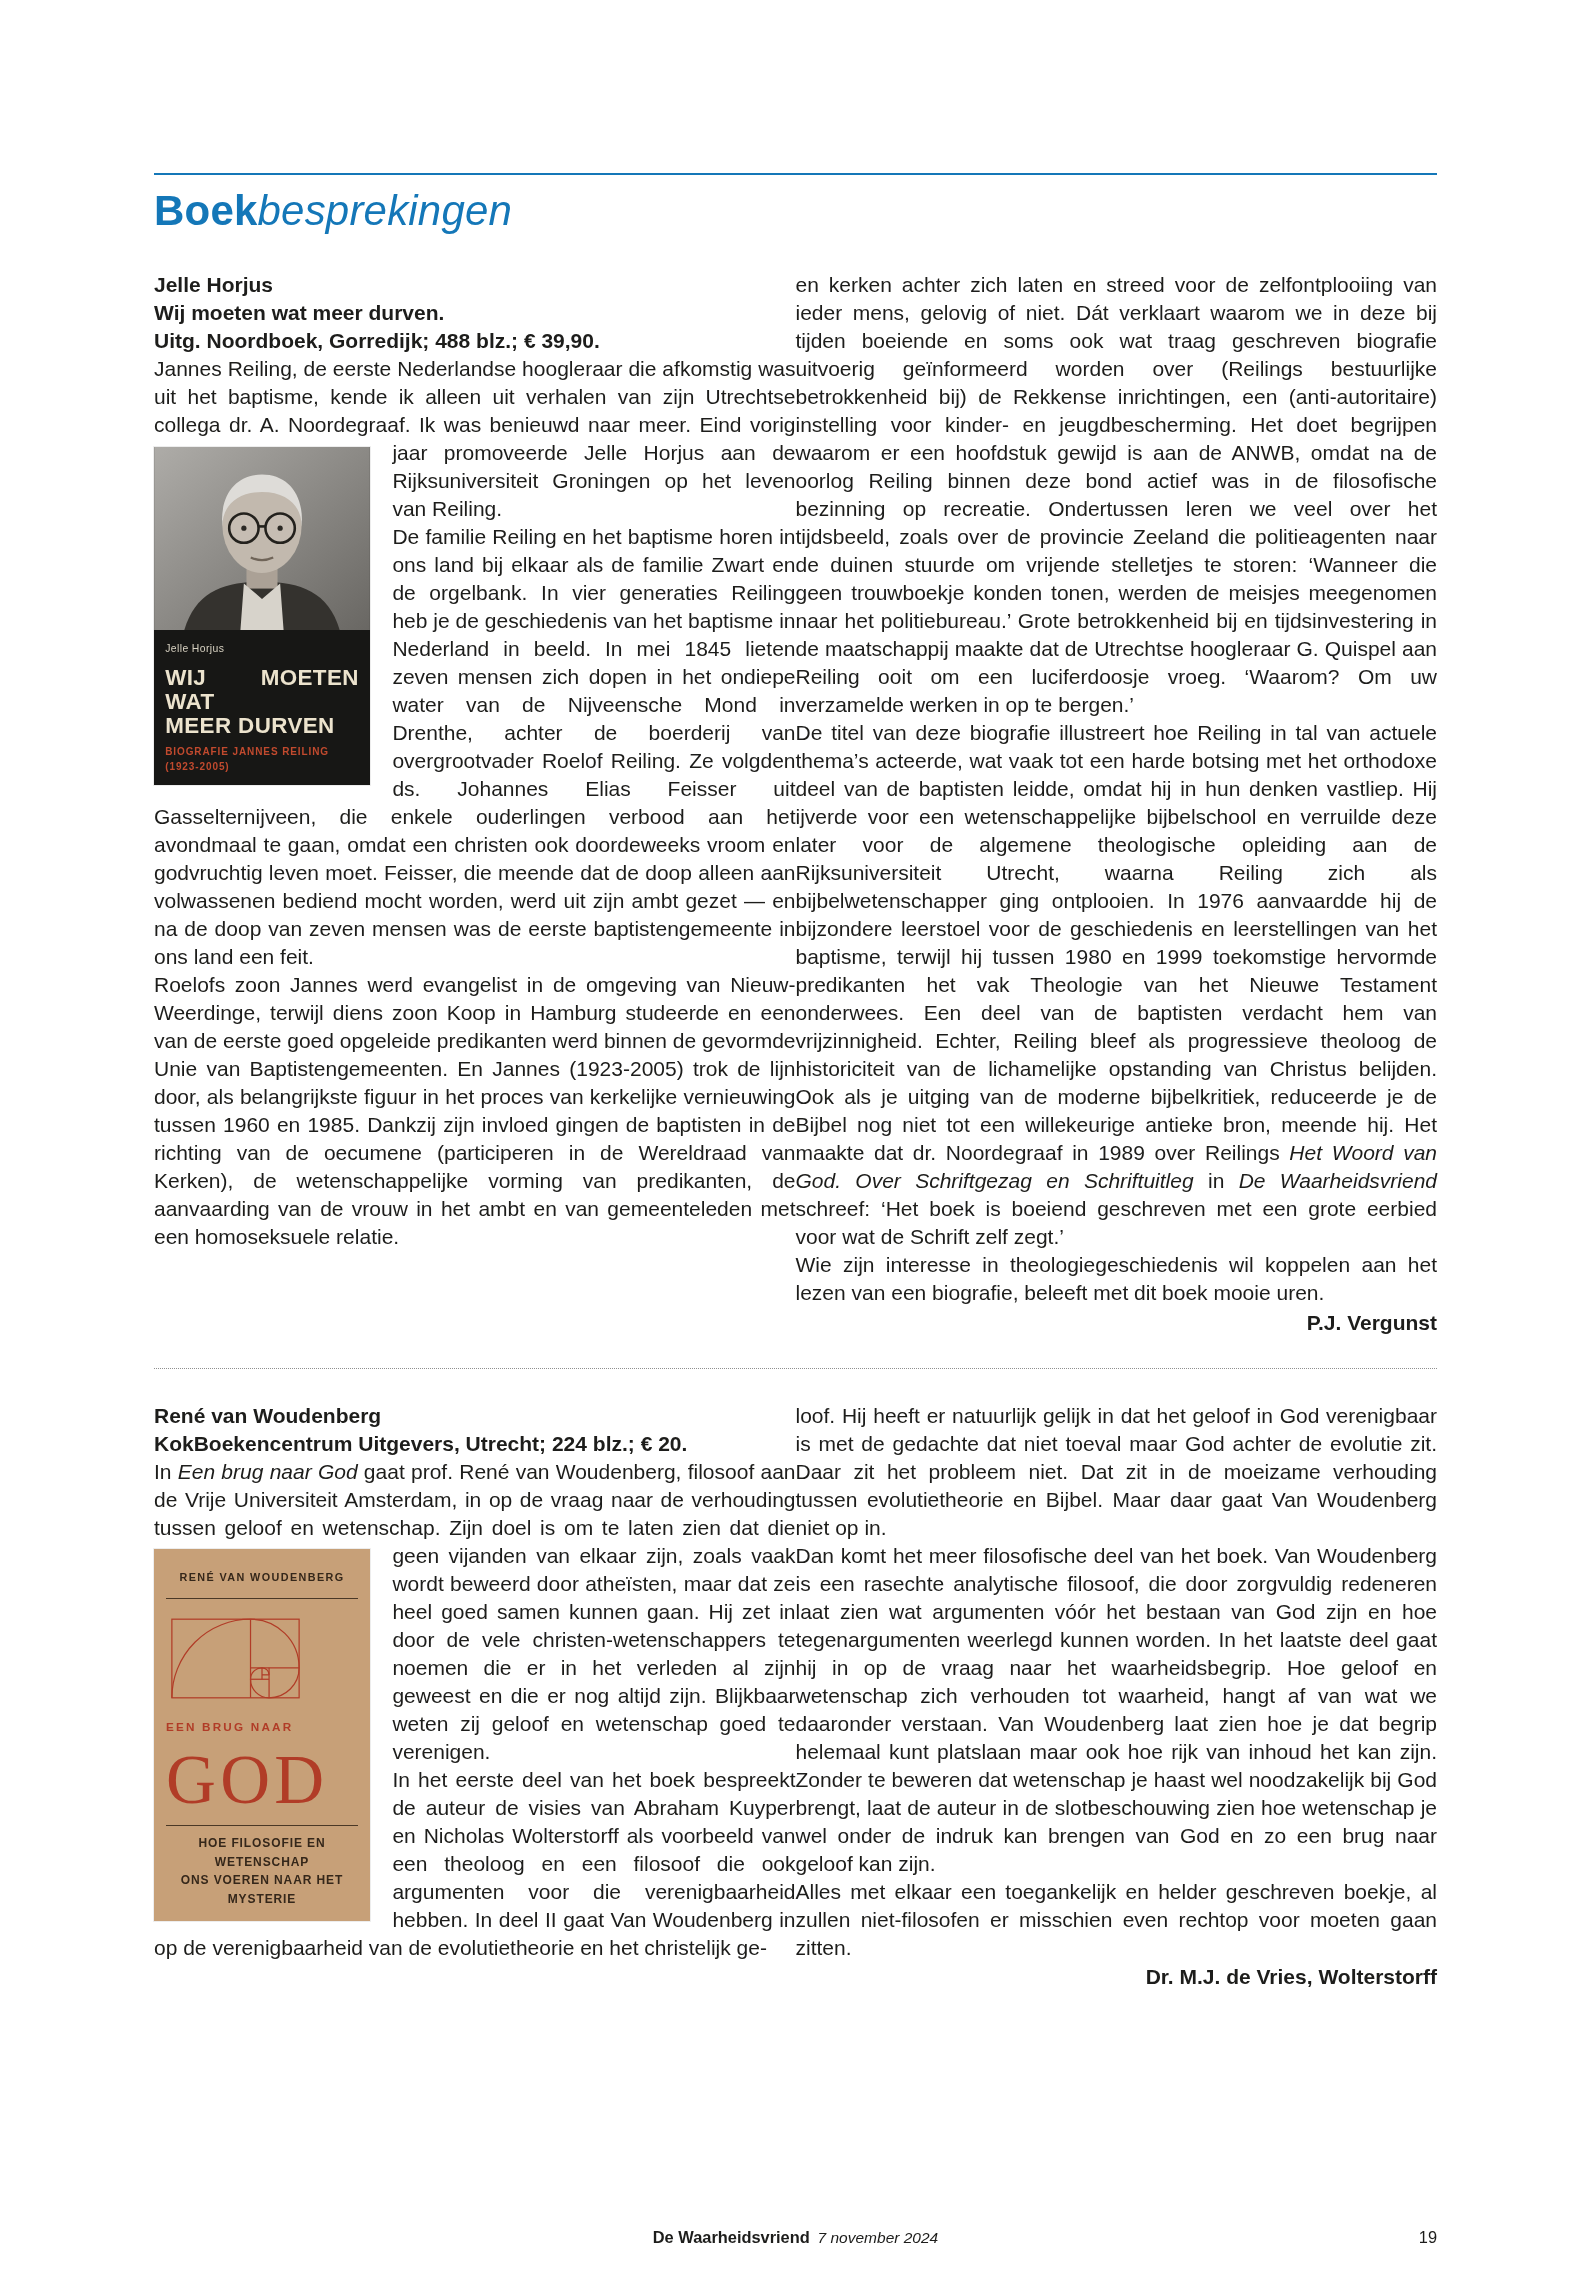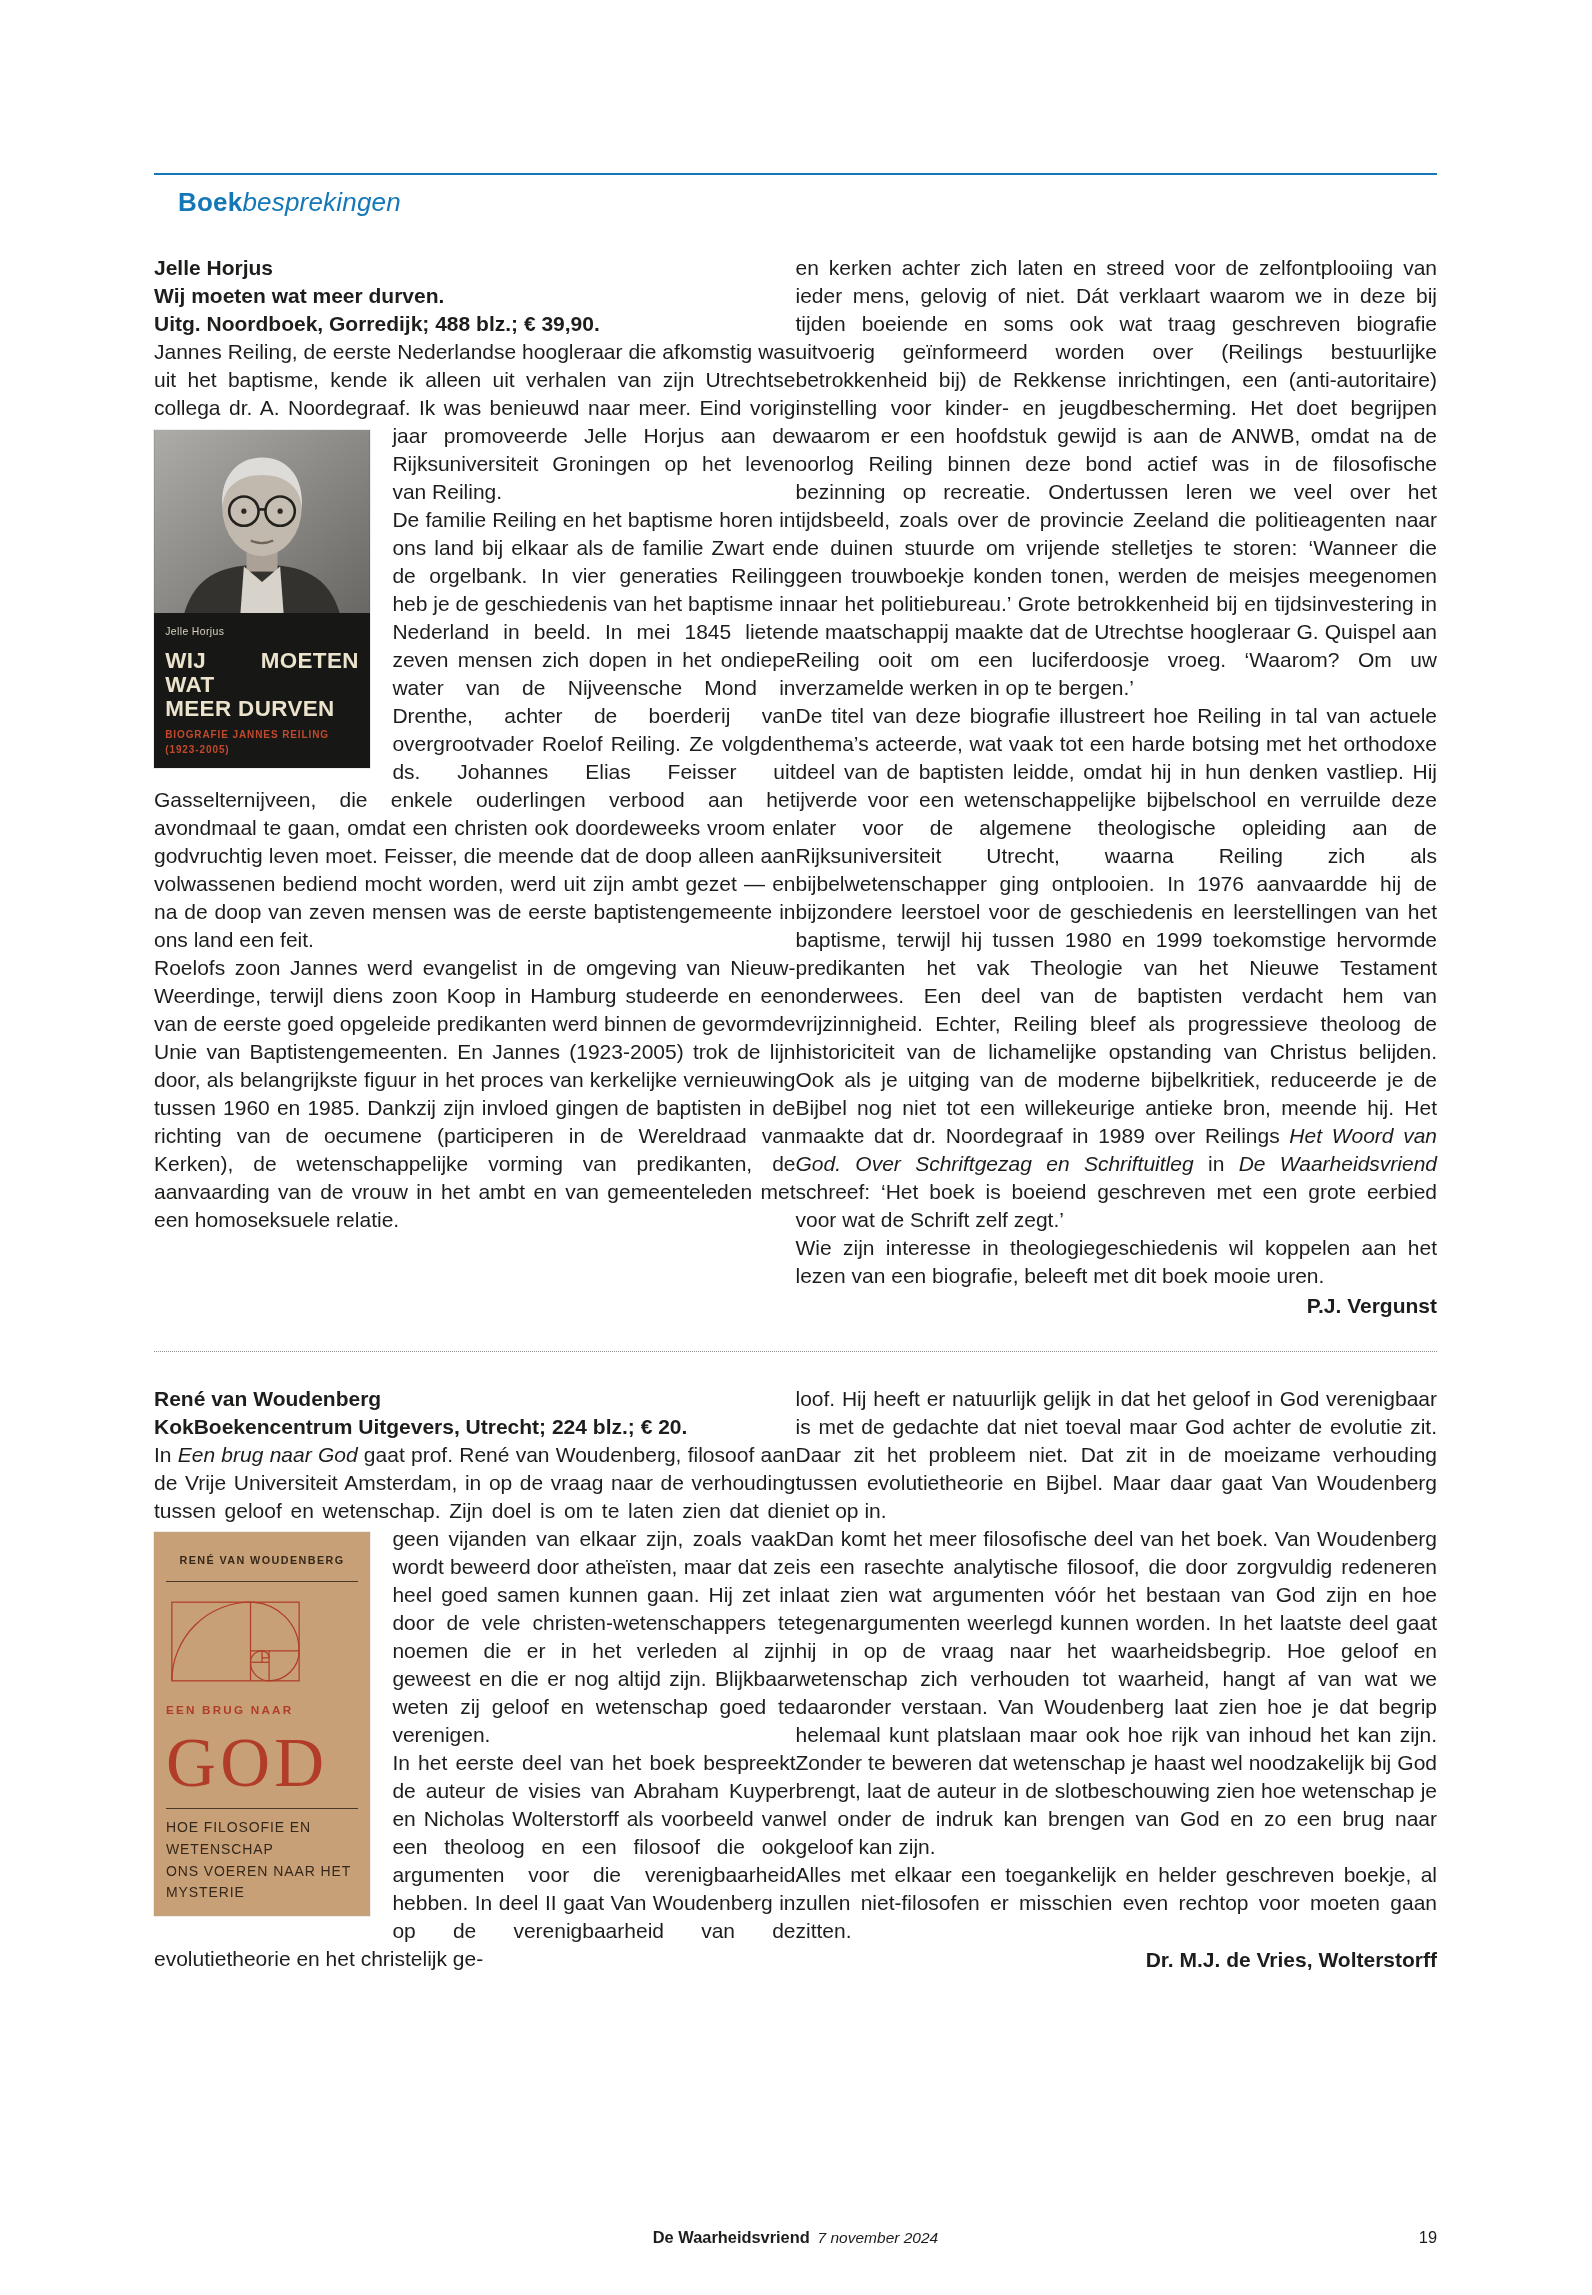--- a/index.html
+++ b/index.html
@@ -5,21 +5,21 @@
   * { margin:0; padding:0; box-sizing:border-box; }
   html,body { background:#ffffff; }
   body {
     width:1592px; height:2295px; position:relative; overflow:hidden;
     font-family:"Liberation Sans", sans-serif; color:#1d1d1b;
   }
   .page { position:absolute; inset:0; padding:173px 155px 0 154px; }
 
   
   .top-rule { border-top:2.6px solid #1477b8; }
-  .page-heading { margin-top:12px; font-size:26px; color:#1477b8; letter-spacing:0.2px;margin-left:24px; }
+  .page-heading { margin-top:12px; font-size:42px; color:#1477b8; letter-spacing:0.2px; }
   .page-heading .hb { font-weight:bold; }
   .page-heading .hi { font-style:italic; font-weight:500; }
 
   
   .content { margin-top:36px; }
   .review { display:grid; grid-template-columns:1fr 1fr; }
   .col { font-size:21px; line-height:28px; text-align:justify; }
   .review-head div { font-weight:bold; }
   .para { margin:0; }
   .signature { text-align:right; font-weight:bold; margin-top:1.7px; }
@@ -38,21 +38,21 @@
 
   
   .cover2 { background:#c7a078; padding:14px 12px 12px 12px; color:#35271a; min-height:318px; }
   .cover2-author { text-align:center; font-size:10.8px; font-weight:bold; letter-spacing:1.4px;
                    padding-bottom:7px; border-bottom:0.9px solid #4a3826; }
   .cover2-spiral { display:block; margin:19px 0 14px 5.2px; }
   .cover2-series { color:#b13c27; font-size:11.7px; font-weight:bold; letter-spacing:2.2px; }
   .cover2-title { font-family:"Liberation Serif", serif; color:#b13c27; font-size:69px; line-height:.98;
                   letter-spacing:4.3px; margin-top:6px; }
   .cover2-line { border-top:0.9px solid #4a3826; margin:10.4px 0 7.8px 0; }
-  .cover2-sub { font-size:14px; font-weight:normal; letter-spacing:0.9px; line-height:1.55; text-align:left; }
+  .cover2-sub { font-size:12px; font-weight:bold; letter-spacing:0.9px; line-height:1.55; text-align:center; }
 
   em { font-style:italic; }
 
   
   .footer { position:absolute; left:154px; right:155px; bottom:48px; font-size:16.4px; color:#1d1d1b; }
   .footer-center { text-align:center; }
   .footer .mag { font-weight:bold; }
   .footer .date { font-style:italic; margin-left:7.8px; font-size:15.5px; }
   .pagenum { position:absolute; right:0; top:0; font-size:16.4px; }
 </style>

